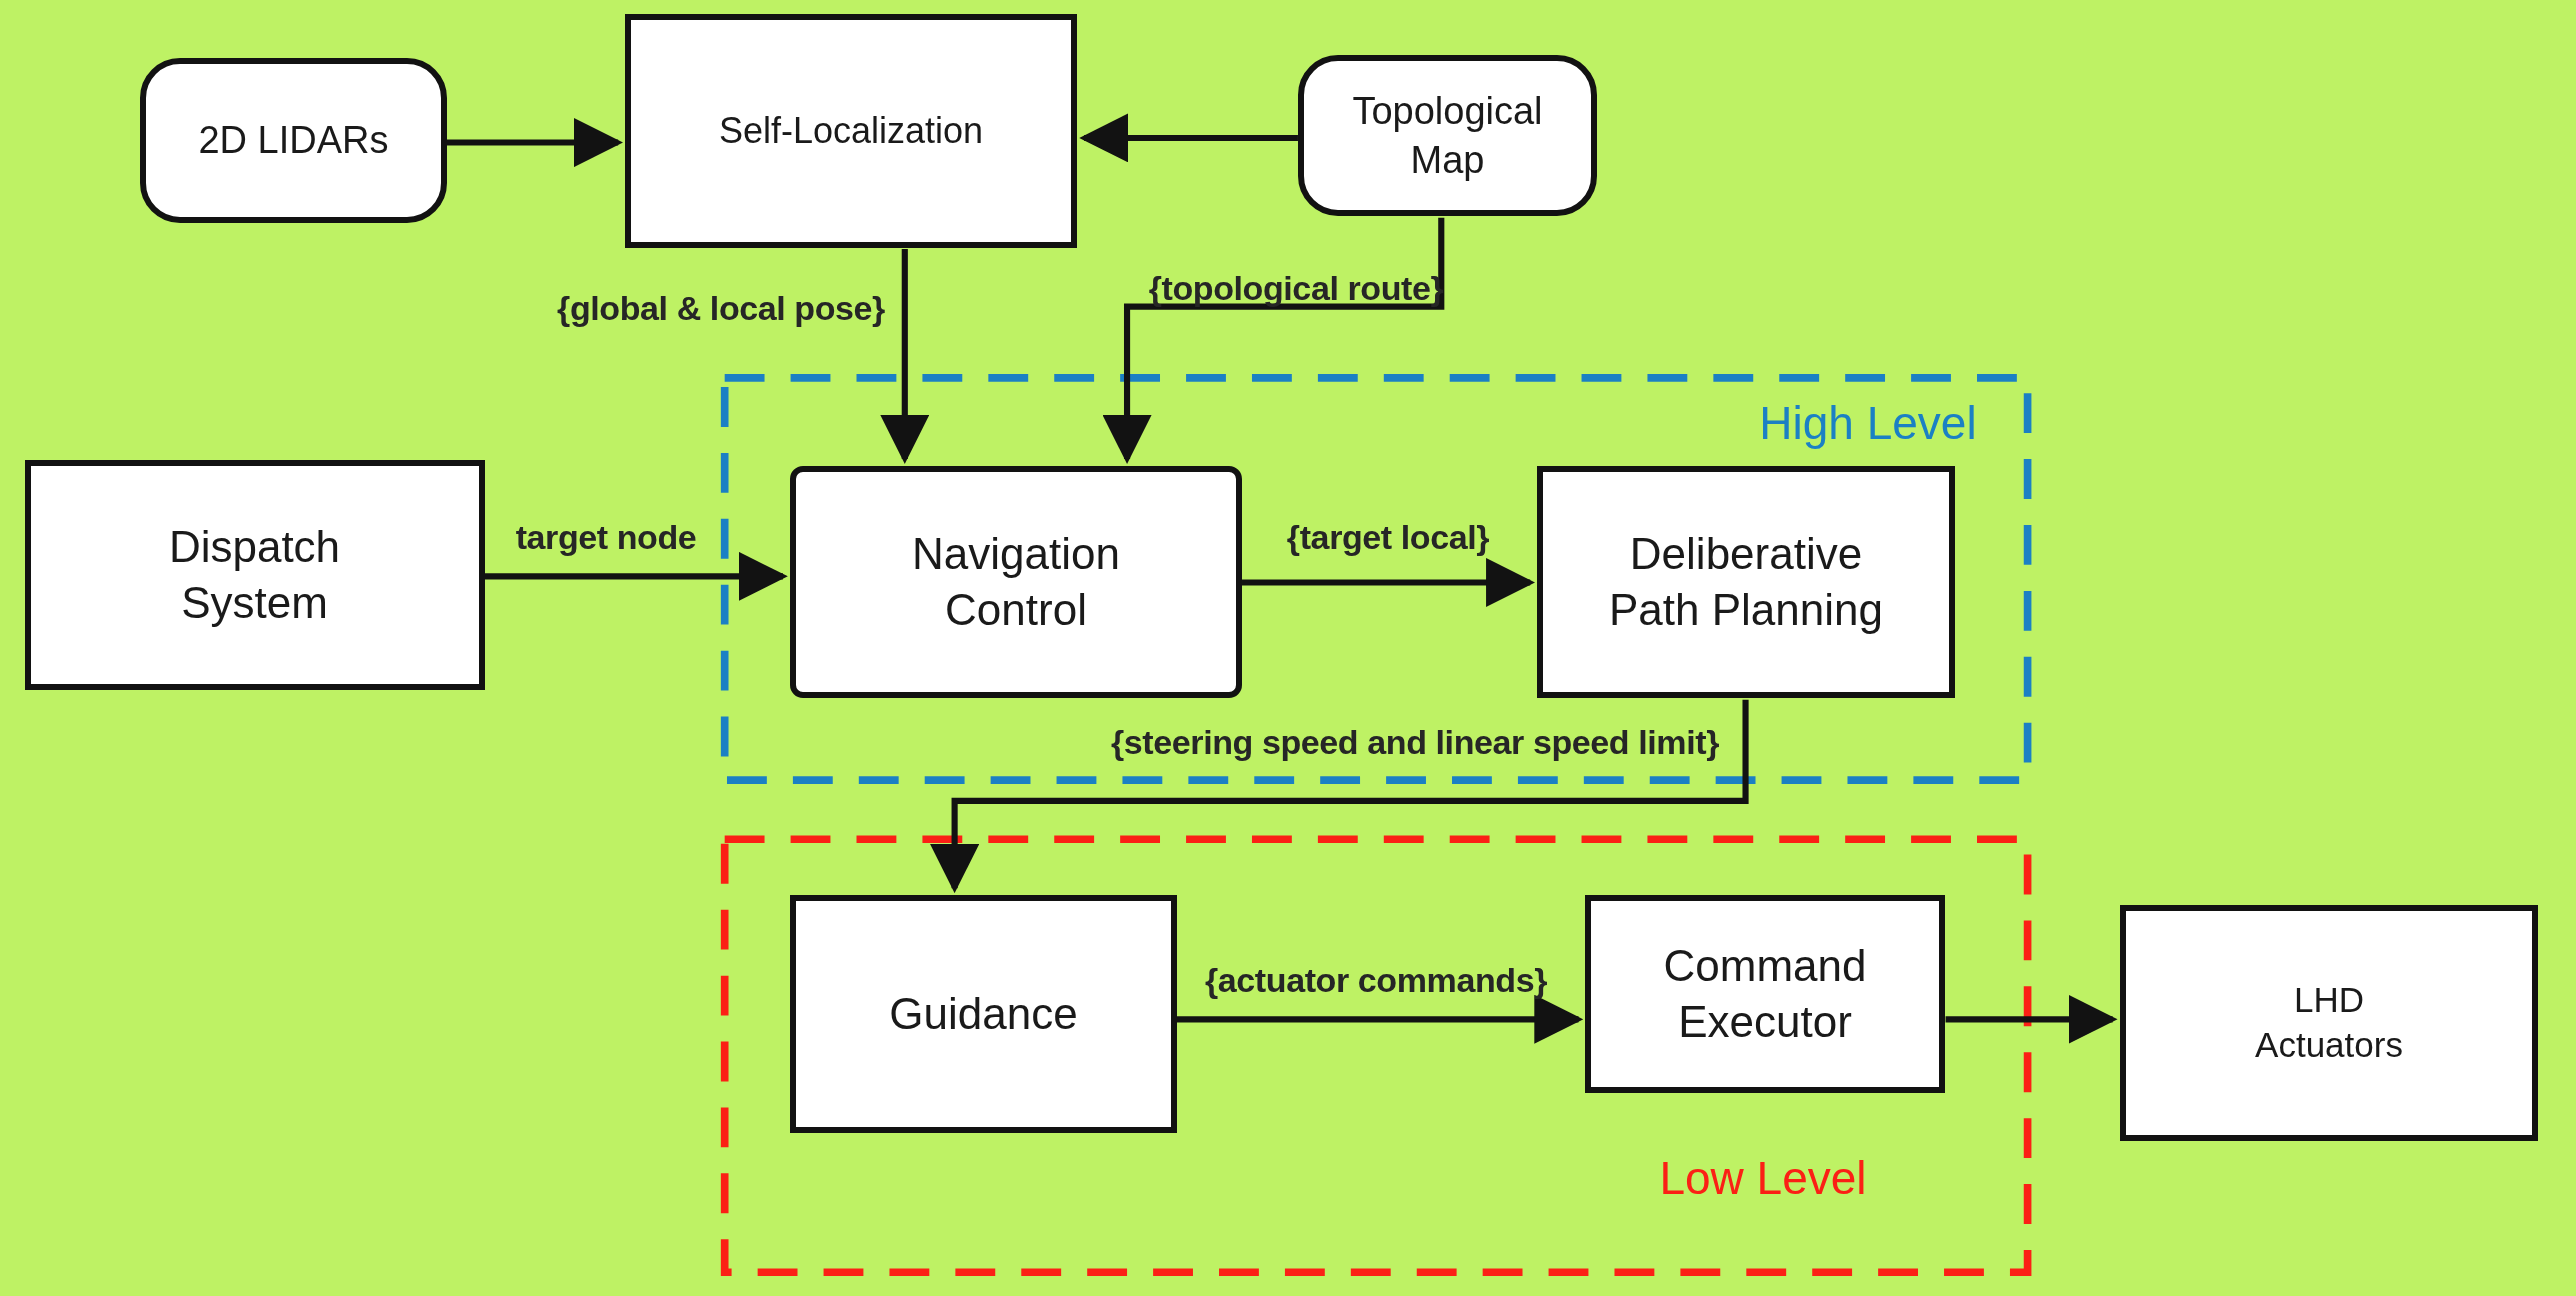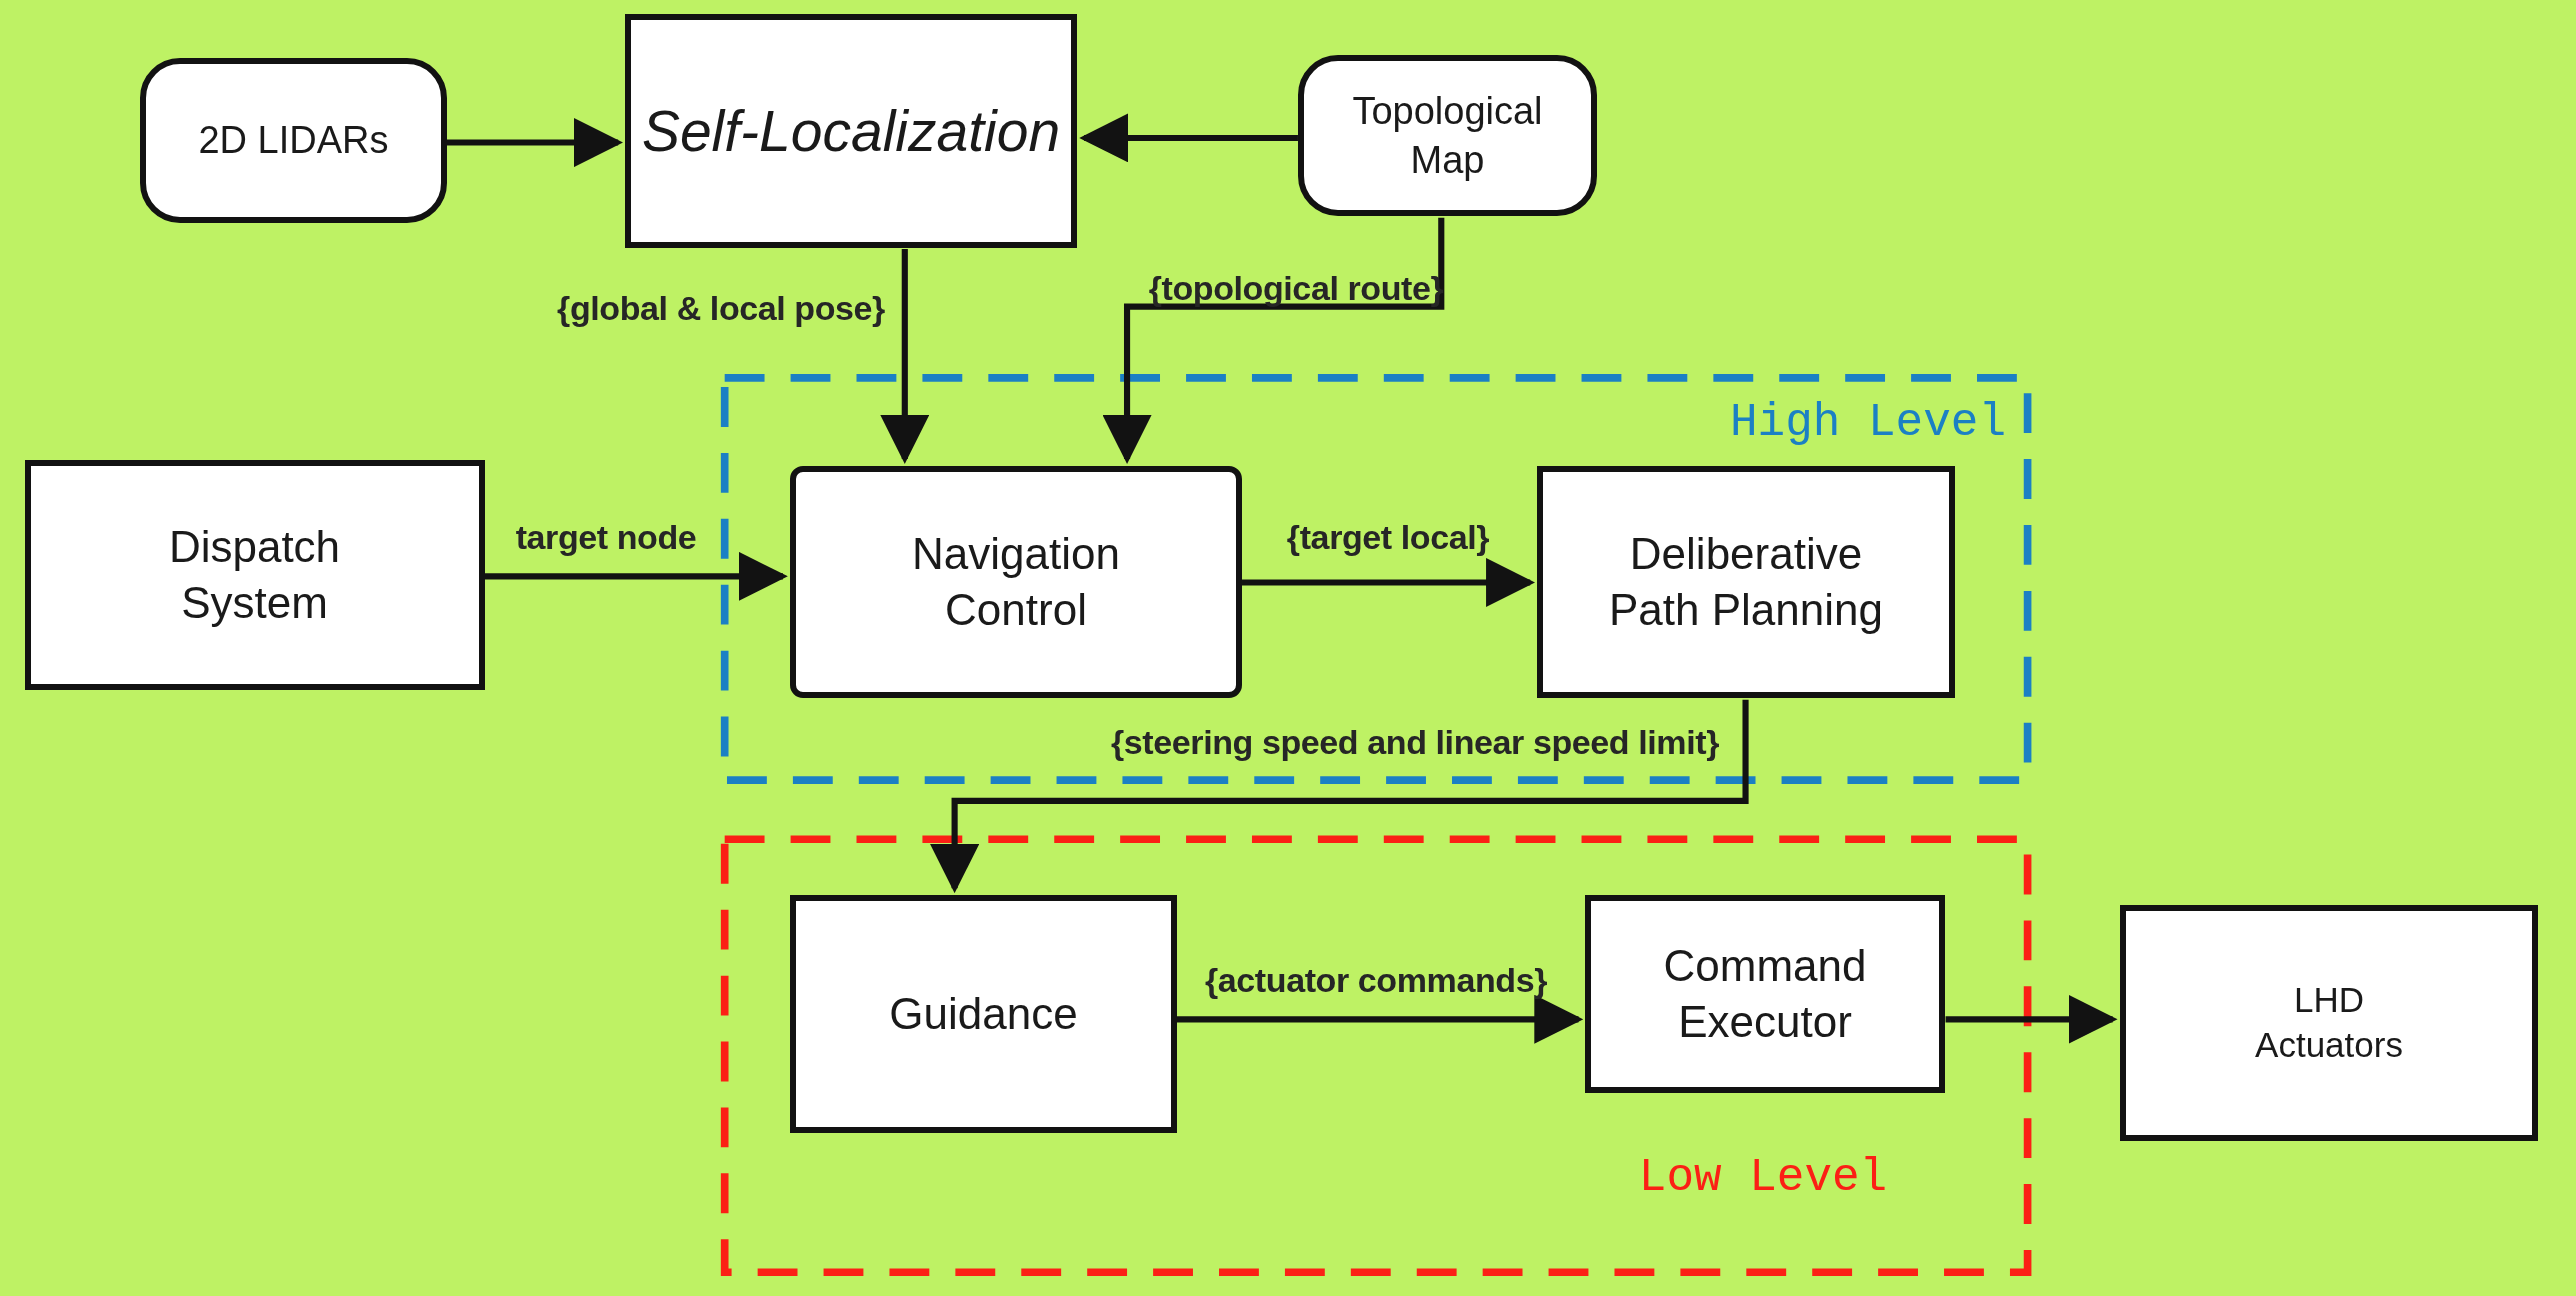--- a/index.html
+++ b/index.html
@@ -32,21 +32,20 @@
     font-weight:700;
     color:#262626;
     white-space:nowrap;
     letter-spacing:-0.4px;
   }
   .region-label{
     position:absolute;
     transform:translate(-50%,-50%);
     font-size:46px;
     white-space:nowrap;
-    font-family:Liberation Mono, monospace;
   }
   .region-label.high{color:#1b80c4;}
   .region-label.low{color:#fb2015;}
 </style>
 </head>
 <body>
 
 <div class="canvas">
 
   <svg class="wires" viewBox="0 0 3360 1691">
@@ -67,21 +66,21 @@
     <path d="M 1620 760 L 1996 760" fill="none" stroke="#121212" stroke-width="8" marker-end="url(#arrow)"></path>
     <path d="M 2277 913 L 2277 1045 L 1245 1045 L 1245 1159" fill="none" stroke="#121212" stroke-width="8" marker-end="url(#arrow)"></path>
     <path d="M 1535 1330 L 2059 1330" fill="none" stroke="#121212" stroke-width="8" marker-end="url(#arrow)"></path>
     <path d="M 2538 1330 L 2756 1330" fill="none" stroke="#121212" stroke-width="8" marker-end="url(#arrow)"></path>
   </svg>
 
   <div class="node rounded" style="left:140px;top:58px;width:307px;height:165px;font-size:38px;">
     <span class="line">2D LIDARs</span>
   </div>
 
-  <div class="node" style="left:625px;top:14px;width:452px;height:234px;font-size:57px;font-style:italic;">
+  <div class="node" style="left:625px;top:14px;width:452px;height:234px;font-size:36px;">
     <span class="line">Self-Localization</span>
   </div>
 
   <div class="node rounded" style="left:1298px;top:55px;width:299px;height:161px;font-size:38px;">
     <span class="line">Topological</span>
     <span class="line">Map</span>
   </div>
 
   <div class="node" style="left:24.5px;top:460px;width:460px;height:230px;">
     <span class="line">Dispatch</span>

